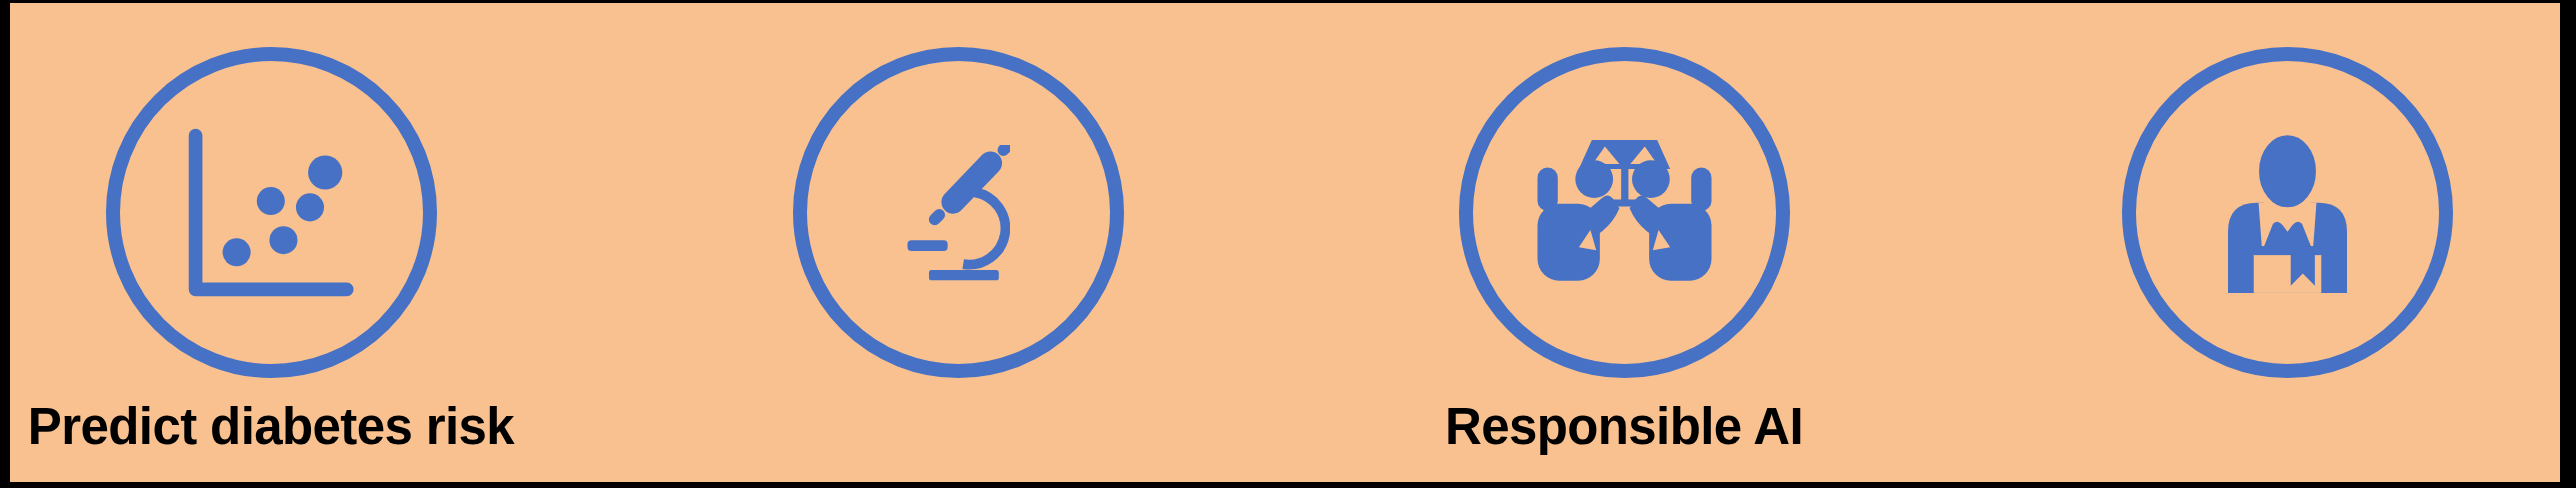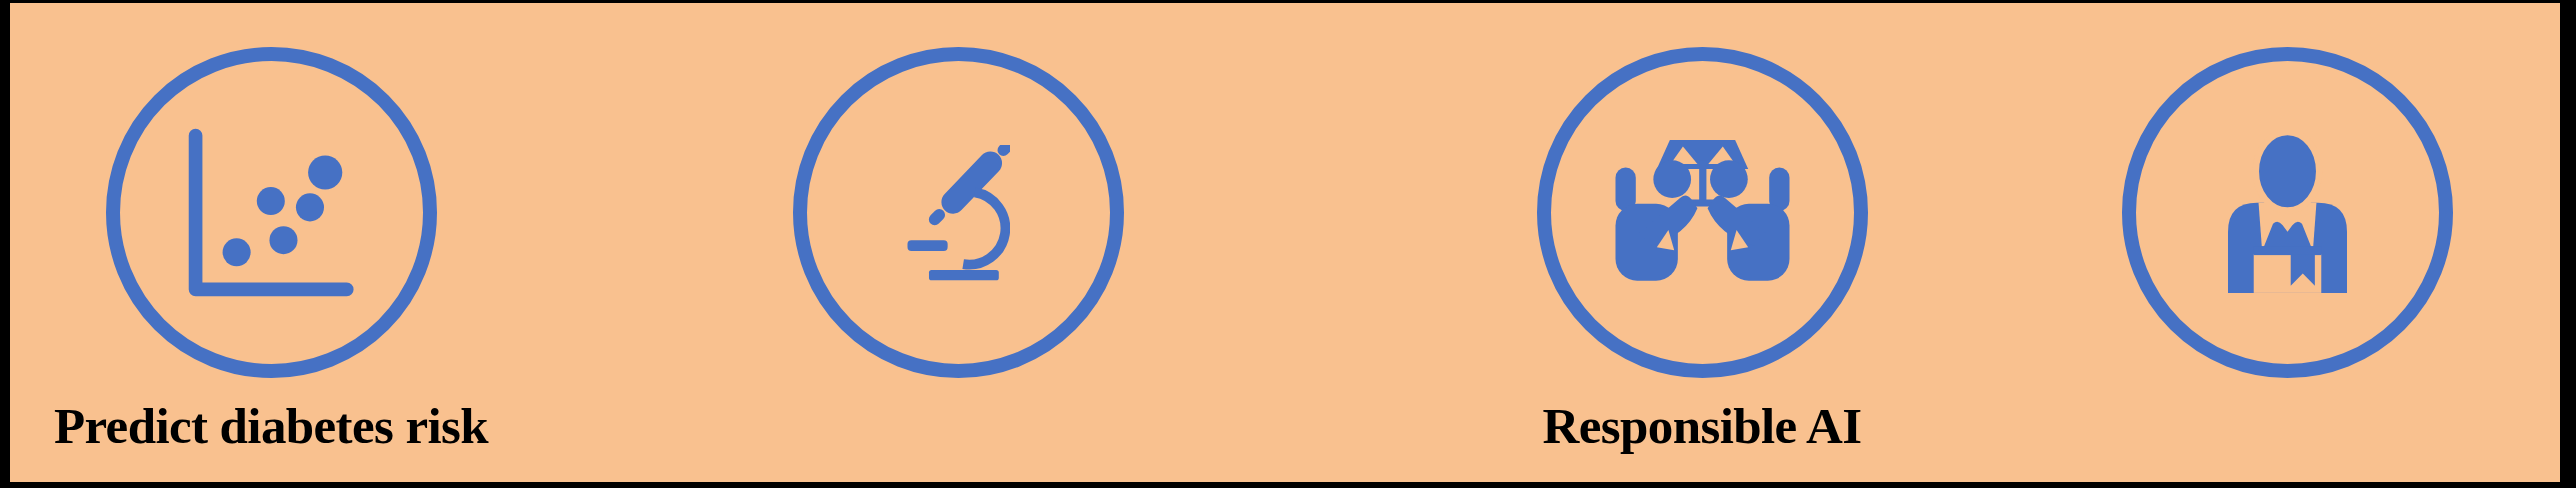--- a/index.html
+++ b/index.html
@@ -7,41 +7,41 @@
     --blue:#4671c4;
     --frame:#000000;
     --text:#000000;
   }
   html,body{margin:0;padding:0;background:var(--frame);}
   .canvas{
     position:relative;
     width:2576px;height:489px;
     background:var(--frame);
     overflow:hidden;
-    font-family:Liberation Serif, serif;
+    font-family:Liberation Sans, sans-serif;
   }
   .panel{
     position:absolute;
     left:10px;top:3.2px;
     width:2550px;height:479px;
     background:var(--peach);
     overflow:hidden;
   }
   .group{
     position:absolute;
     top:44px;
     width:568px;
     transform:translateX(-50%);
     display:flex;
     flex-direction:column;
     align-items:center;
   }
   .g1{left:261px;}
   .g2{left:948px;}
-  .g3{left:1692px;align-items:center;}
+  .g3{left:1614px;align-items:center;}
   .g4{left:2277px;}
   .icon-circle{
     width:303px;height:303px;
     border:14px solid var(--blue);
     border-radius:50%;
     display:flex;align-items:center;justify-content:center;
     box-sizing:content-box;
     flex:0 0 auto;
   }
   .label{

